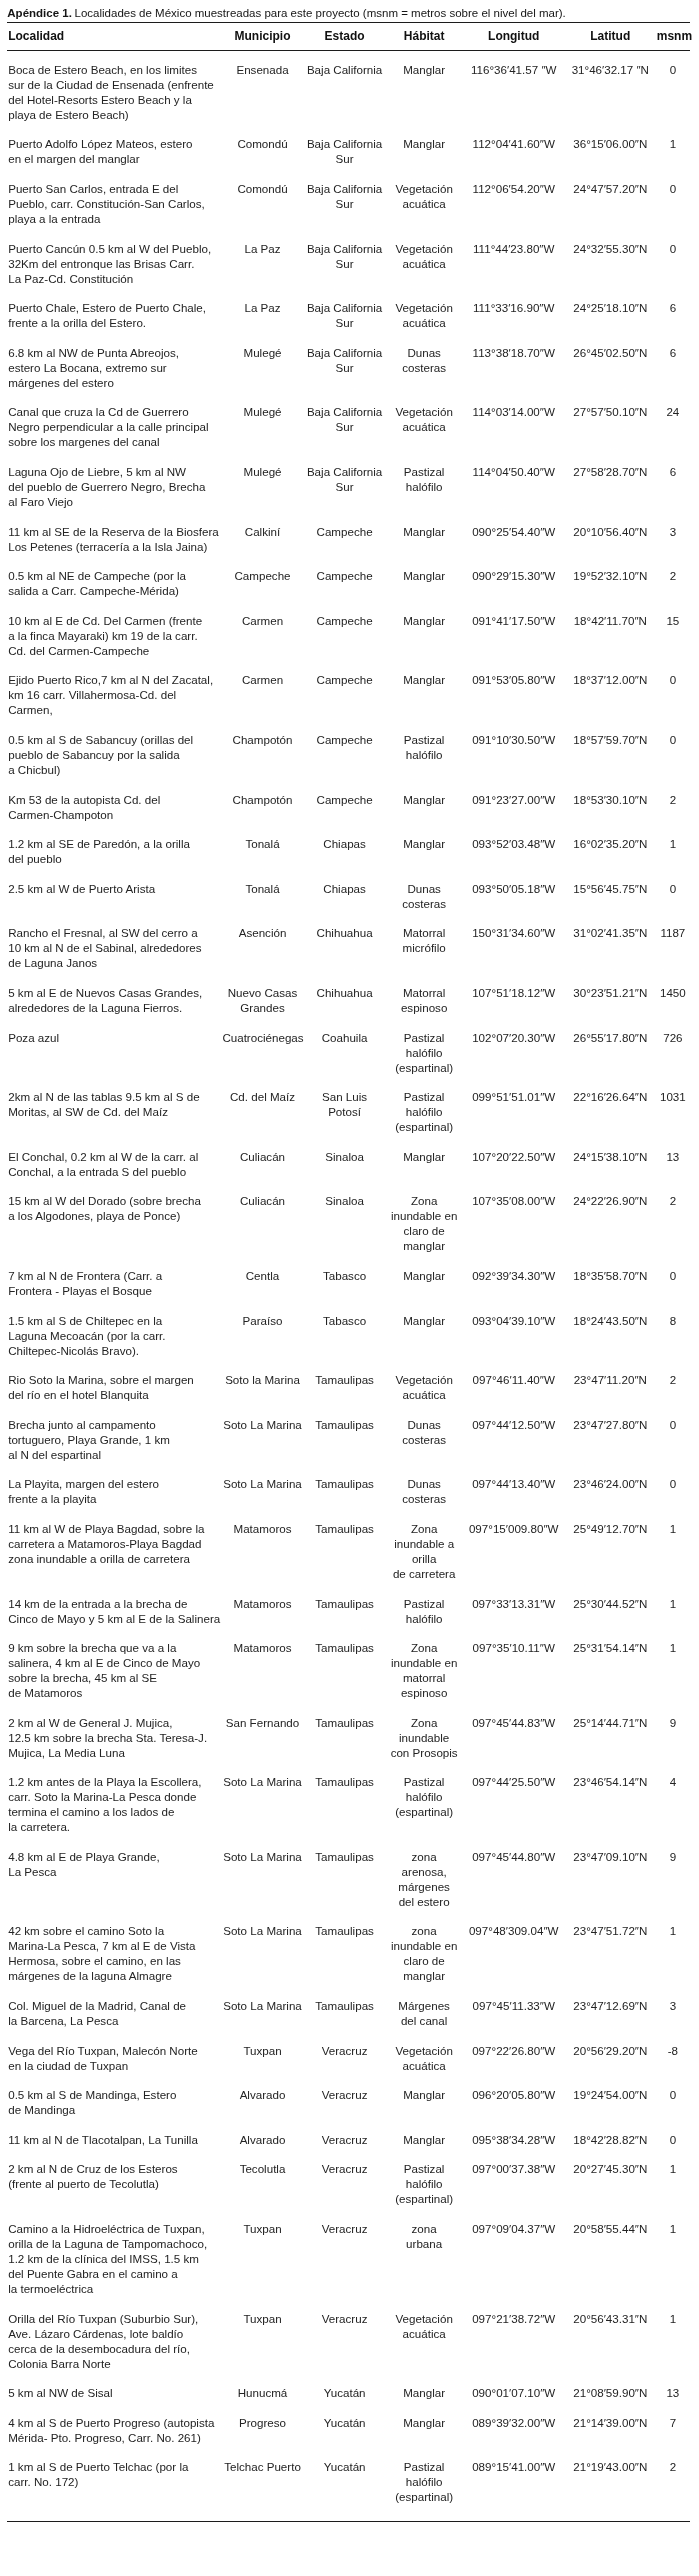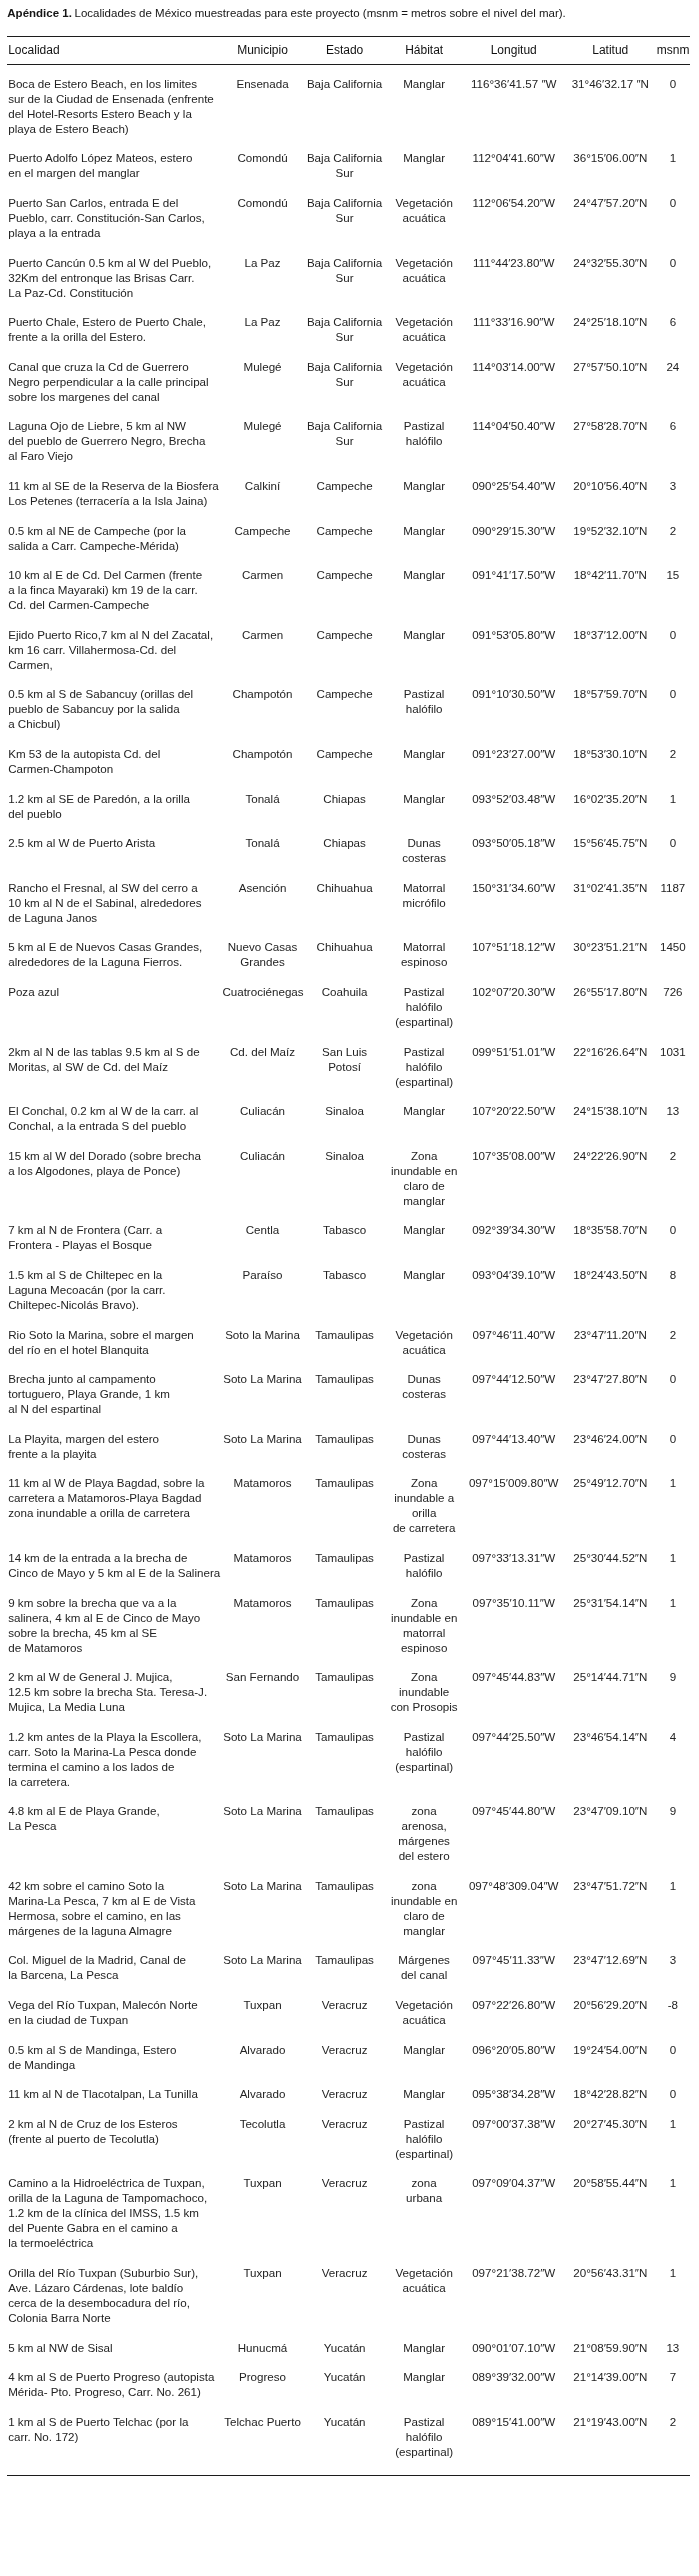--- a/index.html
+++ b/index.html
@@ -11,40 +11,40 @@
     width: 699px;
     font-family: "Liberation Sans", sans-serif;
     color: #1e1e1e;
   }
   .page {
     padding: 5.5px 9.1px 11px 7.3px;
   }
   .caption {
     font-size: 11.5px;
     line-height: 14.6px;
-    margin: 0 0 16px 0;
+    margin: 0 0 2px 0;
     color: #151515;
   }
   .caption strong {
     font-weight: bold;
     margin-right: 2.7px;
   }
   table.localities {
     width: 100%;
     border-collapse: collapse;
     table-layout: fixed;
     border-top: 1.5px solid #1c1c1c;
     border-bottom: 1.5px solid #1c1c1c;
   }
   thead tr {
     border-bottom: 1.5px solid #1c1c1c;
   }
   th {
     font-size: 12px;
-    font-weight: normal;
+    font-weight: bold;
     color: #111;
     padding: 6.4px 0.9px 6.4px 0.9px;
     text-align: center;
     vertical-align: middle;
   }
   th.col-localidad { text-align: left; }
   td {
     font-size: 11.6px;
     line-height: 15px;
     vertical-align: top;
@@ -148,20 +148,33 @@
           <td class="col-municipio">La Paz</td>
           <td class="col-estado">Baja California
 Sur</td>
           <td class="col-habitat">Vegetación
 acuática</td>
           <td class="col-longitud">111°33′16.90″W</td>
           <td class="col-latitud">24°25′18.10″N</td>
           <td class="col-msnm">6</td>
         </tr>
         <tr>
+          <td class="col-localidad">6.8 km al NW de Punta Abreojos,
+estero La Bocana, extremo sur
+márgenes del estero</td>
+          <td class="col-municipio">Mulegé</td>
+          <td class="col-estado">Baja California
+Sur</td>
+          <td class="col-habitat">Dunas
+costeras</td>
+          <td class="col-longitud">113°38′18.70″W</td>
+          <td class="col-latitud">26°45′02.50″N</td>
+          <td class="col-msnm">6</td>
+        </tr>
+        <tr>
           <td class="col-localidad">Canal que cruza la Cd de Guerrero
 Negro perpendicular a la calle principal
 sobre los margenes del canal</td>
           <td class="col-municipio">Mulegé</td>
           <td class="col-estado">Baja California
 Sur</td>
           <td class="col-habitat">Vegetación
 acuática</td>
           <td class="col-longitud">114°03′14.00″W</td>
           <td class="col-latitud">27°57′50.10″N</td>

